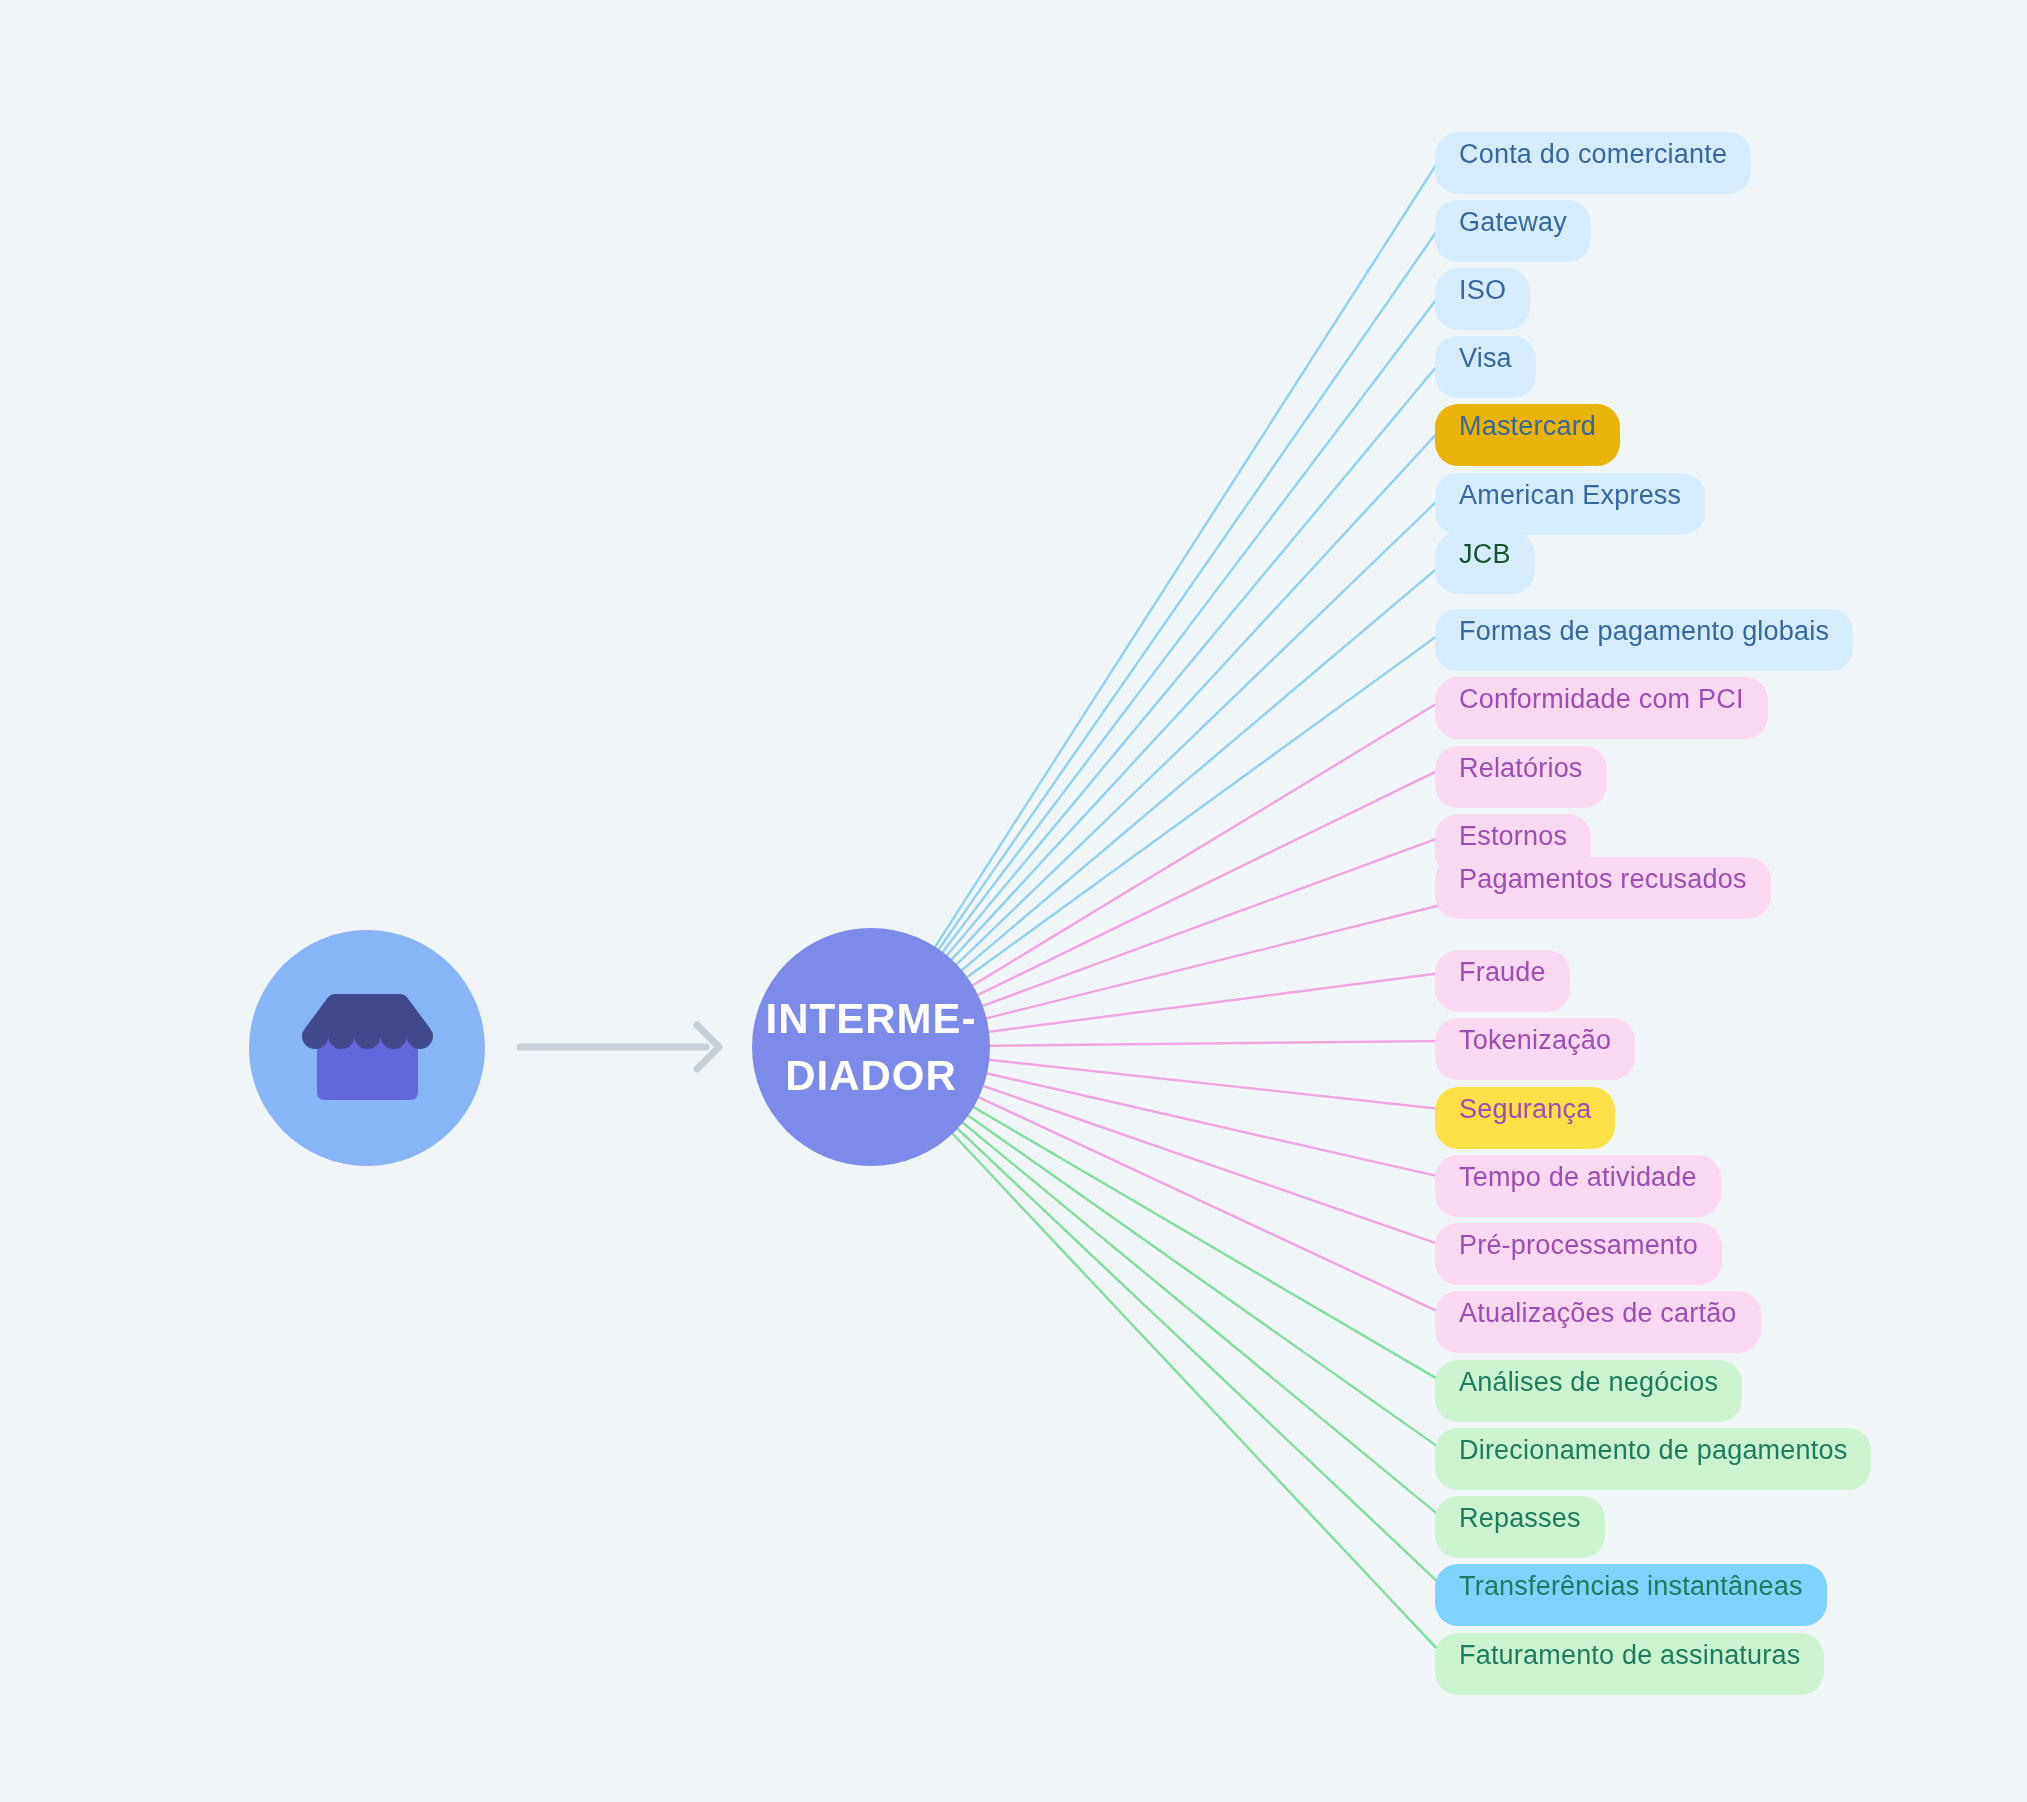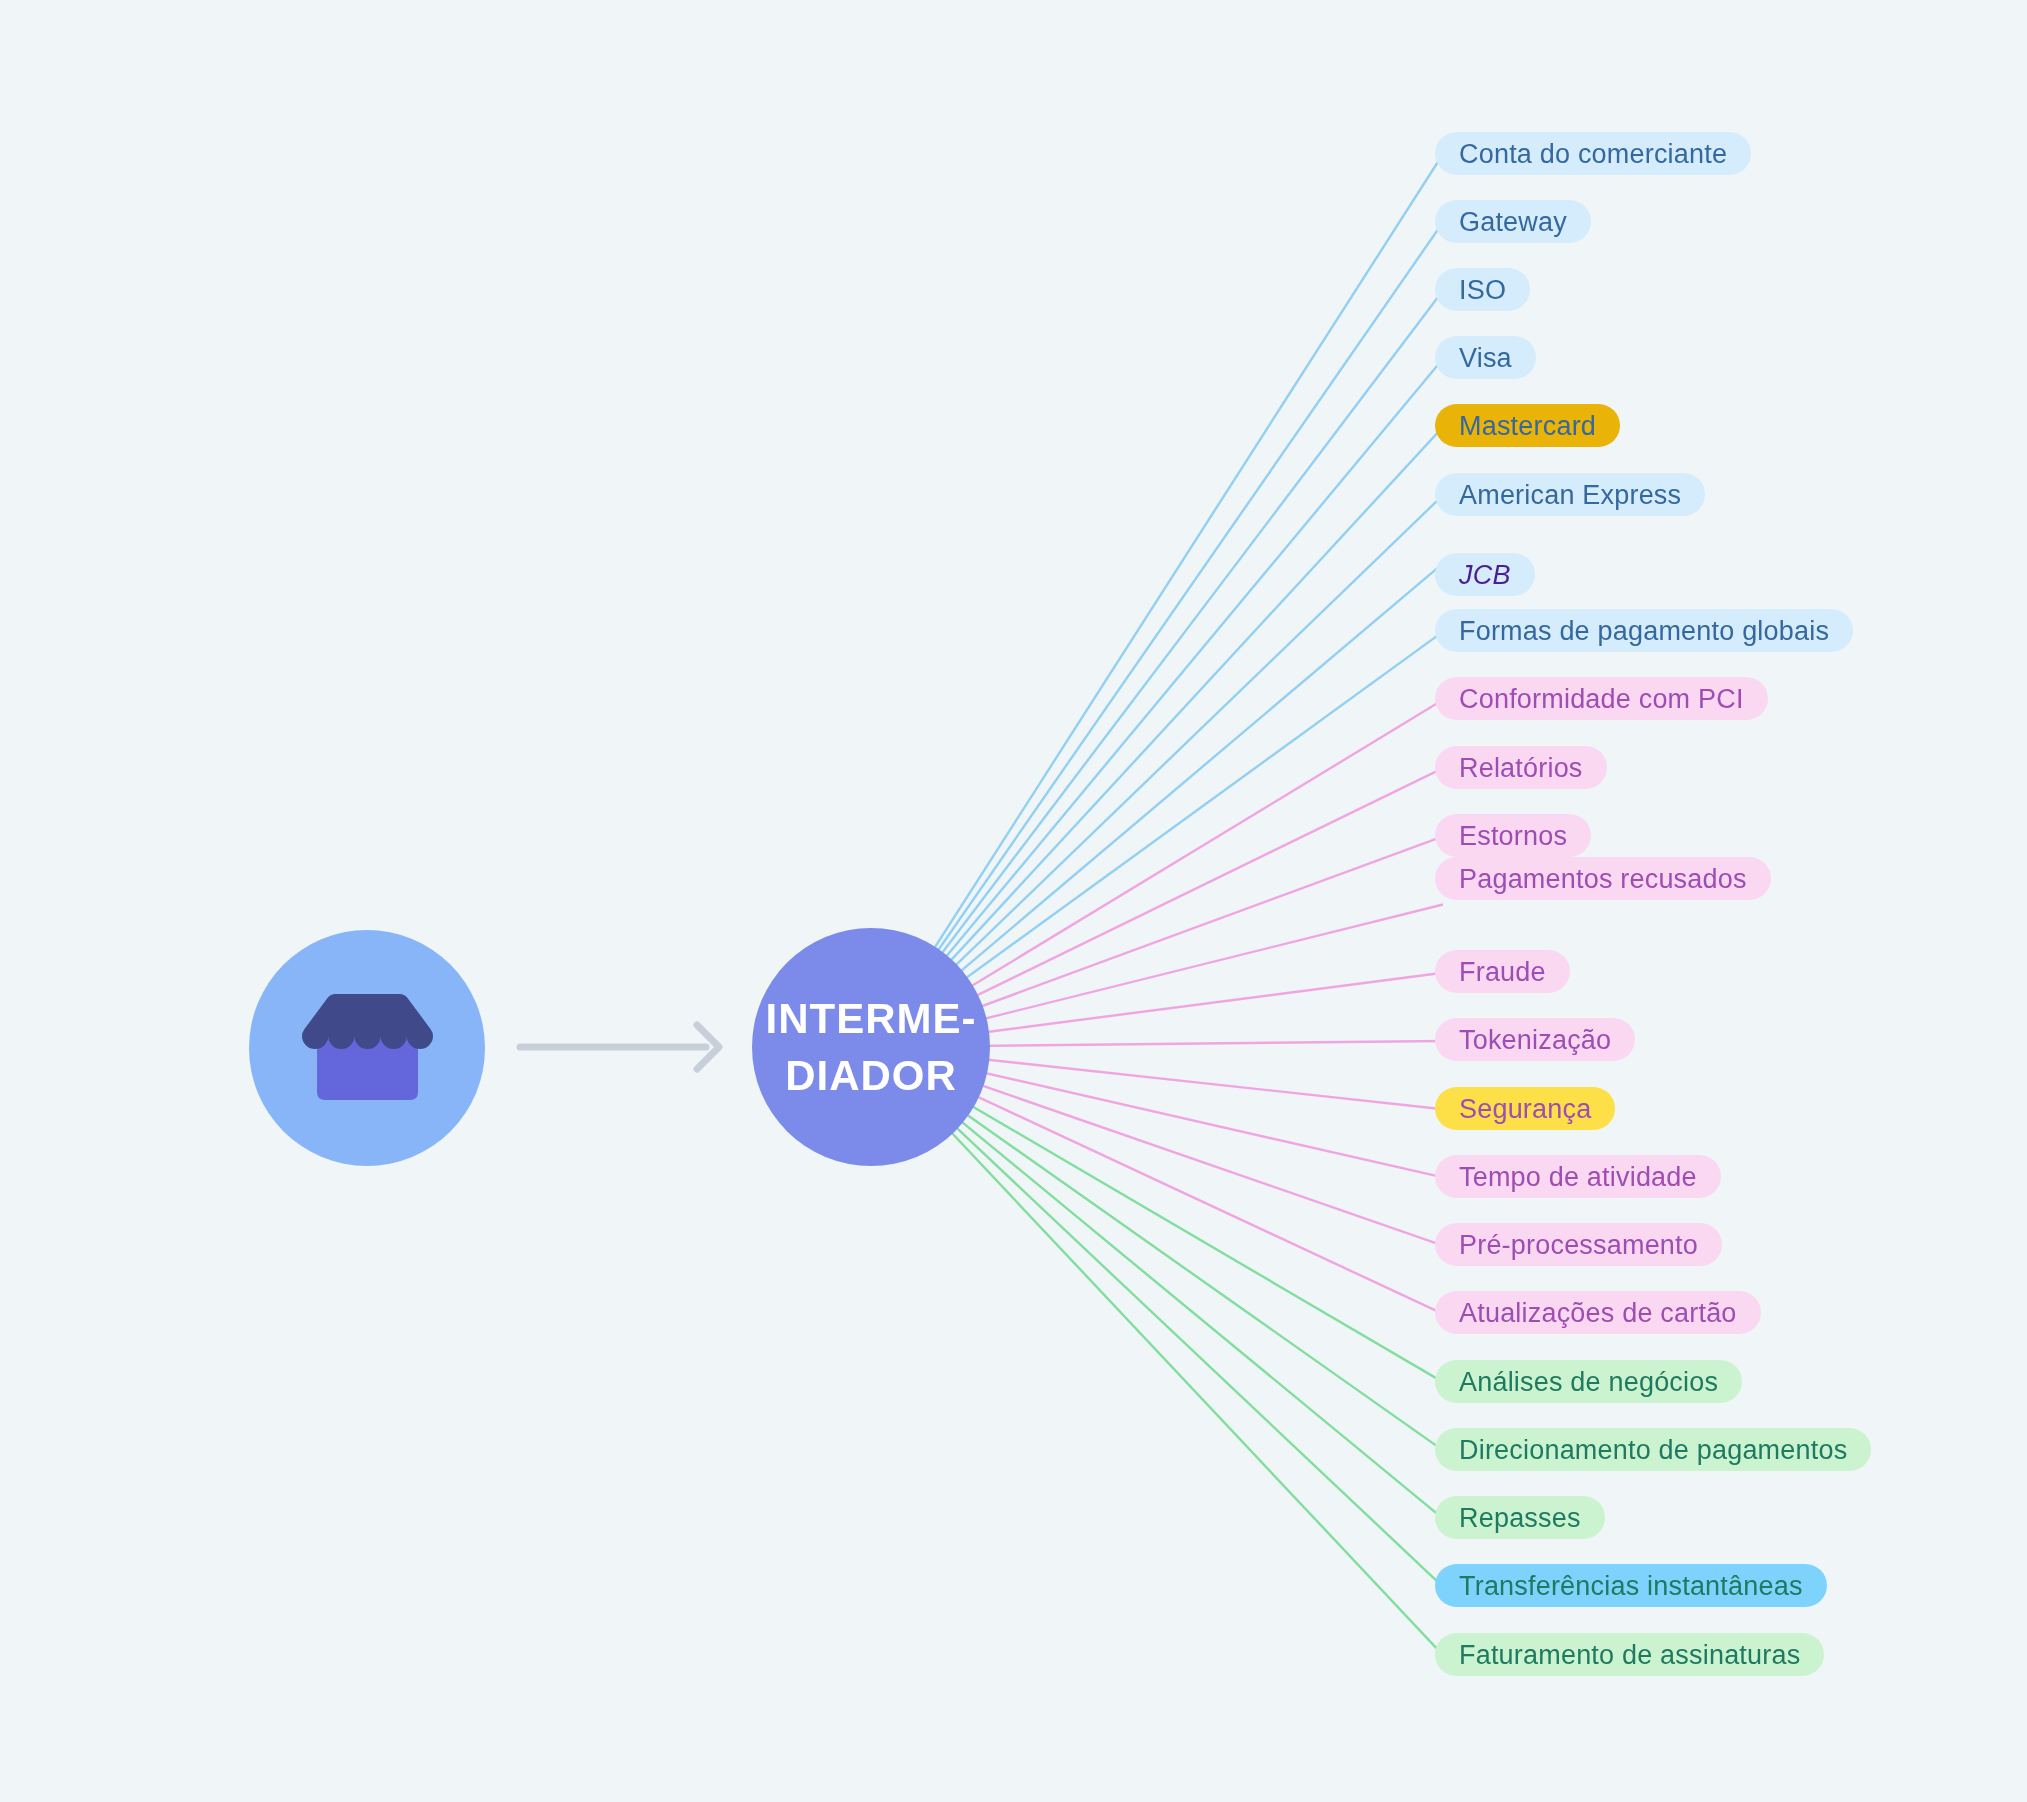--- a/index.html
+++ b/index.html
@@ -45,21 +45,21 @@
     font-size: 42px;
     line-height: 57px;
     letter-spacing: 1px;
   }
   .hub-label {
     display: block;
   }
   .pill {
     position: absolute;
     left: 1435px;
-    height: 43px;
+    height: 62px;
     line-height: 45px;
     border-radius: 23px;
     padding: 0 24px;
     font-size: 27px;
     letter-spacing: 0.2px;
     white-space: nowrap;
   }
 </style>
 </head>
 <body style="background: rgb(240, 245, 248);">
@@ -108,21 +108,21 @@
   </div>
 </div>
 
 <div id="pills" class="layer">
     <div class="pill" style="top: 131.5px; background: rgb(212, 236, 251); color: rgb(52, 104, 159);">Conta do comerciante</div>
     <div class="pill" style="top: 199.73px; background: rgb(212, 236, 251); color: rgb(52, 104, 159);">Gateway</div>
     <div class="pill" style="top: 267.96px; background: rgb(212, 236, 251); color: rgb(52, 104, 159);">ISO</div>
     <div class="pill" style="top: 336.19px; background: rgb(212, 236, 251); color: rgb(52, 104, 159);">Visa</div>
     <div class="pill" style="top: 404.42px; background: #eab308; color: rgb(52, 104, 159);">Mastercard</div>
     <div class="pill" style="top: 472.65px; background: rgb(212, 236, 251); color: rgb(52, 104, 159);">American Express</div>
-    <div class="pill" style="top: 553px; background: rgb(212, 236, 251); color: #4c1d95; font-style: italic;">JCB</div>
+    <div class="pill" style="top: 532px; background: rgb(212, 236, 251); color: #14532d;">JCB</div>
     <div class="pill" style="top: 609.11px; background: rgb(212, 236, 251); color: rgb(52, 104, 159);">Formas de pagamento globais</div>
     <div class="pill" style="top: 677.34px; background: rgb(251, 216, 241); color: rgb(157, 77, 179);">Conformidade com PCI</div>
     <div class="pill" style="top: 745.57px; background: rgb(251, 216, 241); color: rgb(157, 77, 179);">Relatórios</div>
     <div class="pill" style="top: 813.8px; background: rgb(251, 216, 241); color: rgb(157, 77, 179);">Estornos</div>
     <div class="pill" style="top: 857px; background: rgb(251, 216, 241); color: rgb(157, 77, 179);">Pagamentos recusados</div>
     <div class="pill" style="top: 950.26px; background: rgb(251, 216, 241); color: rgb(157, 77, 179);">Fraude</div>
     <div class="pill" style="top: 1018.49px; background: rgb(251, 216, 241); color: rgb(157, 77, 179);">Tokenização</div>
     <div class="pill" style="top: 1086.72px; background: #fde047; color: rgb(157, 77, 179);">Segurança</div>
     <div class="pill" style="top: 1154.95px; background: rgb(251, 216, 241); color: rgb(157, 77, 179);">Tempo de atividade</div>
     <div class="pill" style="top: 1223.18px; background: rgb(251, 216, 241); color: rgb(157, 77, 179);">Pré-processamento</div>

